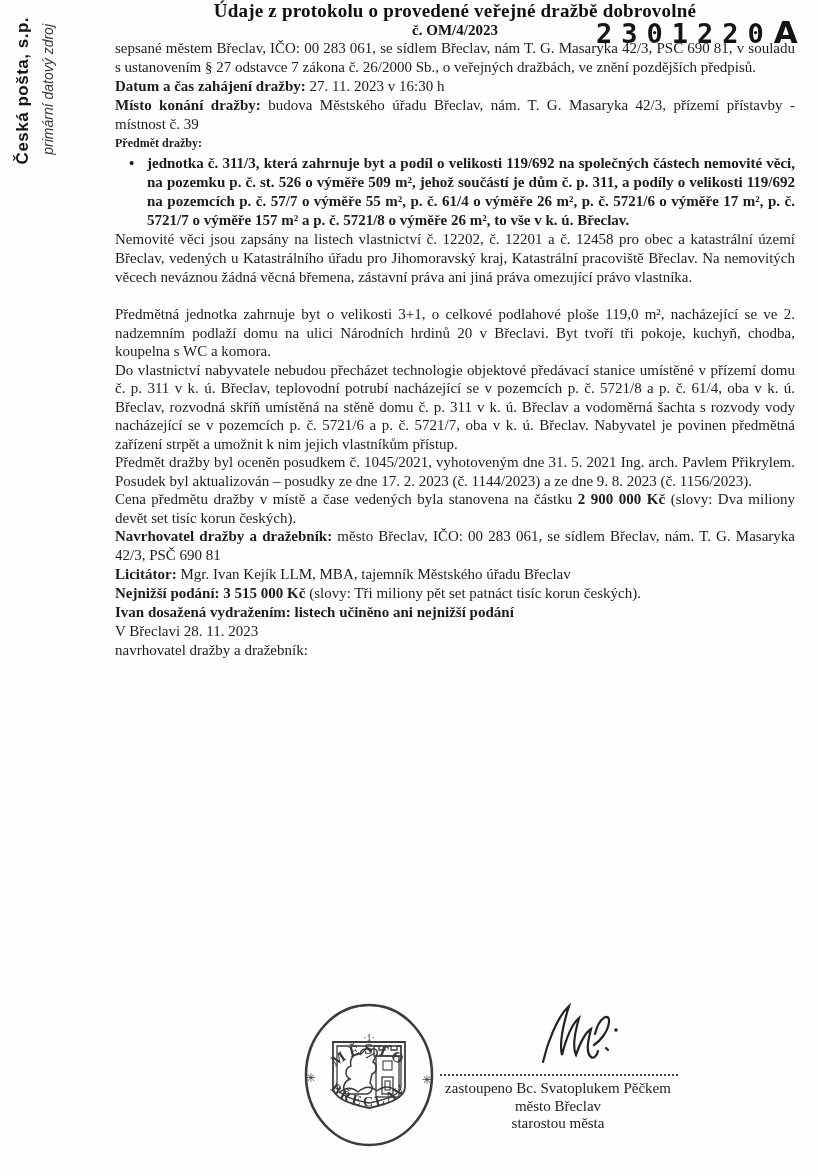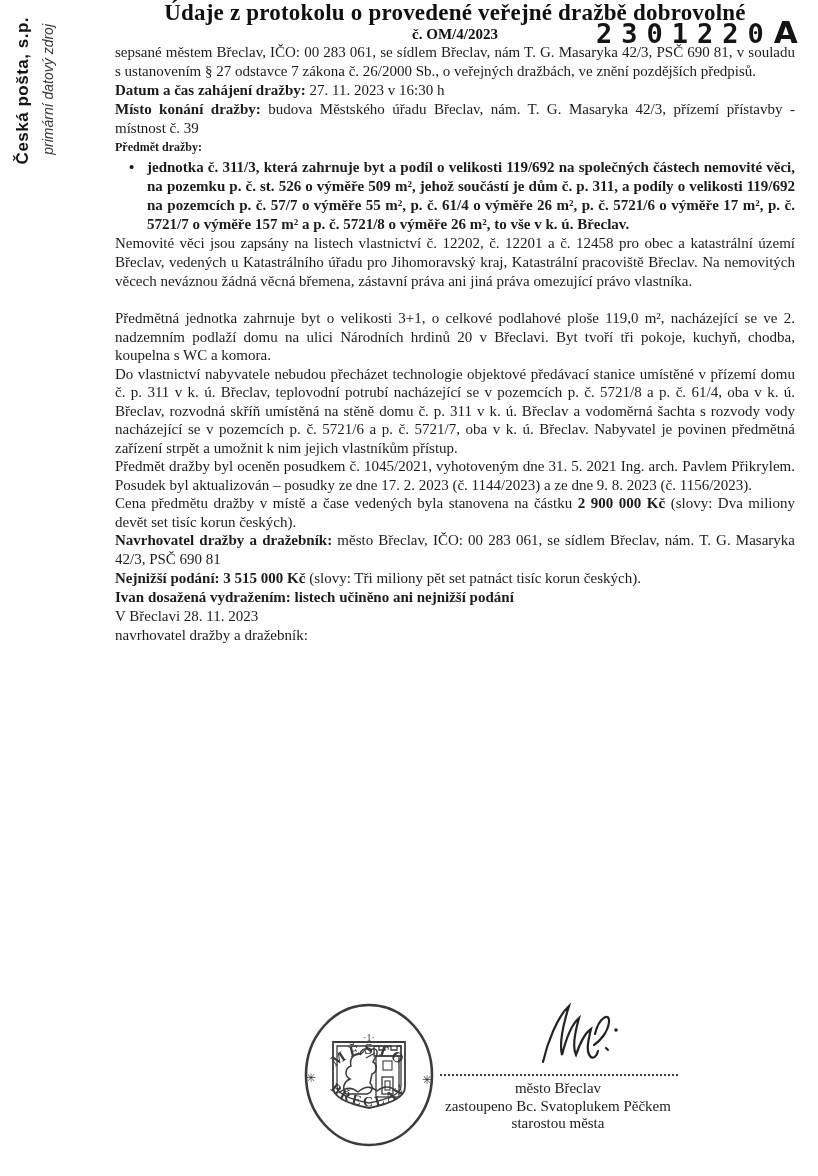--- a/index.html
+++ b/index.html
@@ -5,21 +5,21 @@
   html,body { margin:0; padding:0; background:#ffffff; }
   .page {
     position:relative; width:818px; height:1176px; margin:0 auto;
     background:#fefefe; overflow:hidden;
     font-family:"Liberation Serif", serif; color:#1c1c1c;
   }
   .content { position:absolute; left:115px; top:0; width:680px; }
   .content p { margin:0; }
   .body-text { font-size:15px; line-height:19px; text-align:justify; }
 
-  .doc-title { font-size:23px; font-weight:bold; text-align:center;
+  .doc-title { font-size:19px; font-weight:bold; text-align:center;
     margin:56px 50px 0 0; letter-spacing:0.2px; color:#101010; }
   .doc-subtitle { font-size:15px; font-weight:bold; text-align:center;
     margin:3px 50px 0 0; color:#101010; }
 
   .intro { margin-top:27px; }
   .field-datum { margin-top:26px; }
   .field-misto { margin-top:19px; }
   .predmet-heading { margin-top:24px; font-weight:bold; font-size:12px; line-height:19px; }
   .bullet-row { margin-top:1px; display:flex; font-weight:bold; }
   .bullet-marker { width:32px; padding-left:14px; box-sizing:border-box;
@@ -100,20 +100,24 @@
       <p class="body-text">
         <span>Cena předmětu dražby v místě a čase vedených byla stanovena na částku </span><span class="bold">2 900 000 Kč</span><span> (slovy: Dva miliony devět set tisíc korun českých).</span>
       </p>
     </div>
 
     <p class="body-text para-navrhovatel">
       <span class="bold">Navrhovatel dražby a dražebník:</span>
       <span>město Břeclav, IČO: 00 283 061, se sídlem Břeclav, nám. T. G. Masaryka 42/3, PSČ 690 81</span>
     </p>
 
+    <p class="body-text para-licitator">
+      <span class="bold">Licitátor:</span>
+      <span>Mgr. Ivan Kejík LLM, MBA, tajemník Městského úřadu Břeclav</span>
+    </p>
 
     <p class="body-text para-nejnizsi">
       <span class="bold">Nejnižší podání: 3 515 000 Kč</span>
       <span>(slovy: Tři miliony pět set patnáct tisíc korun českých).</span>
     </p>
 
     <p class="body-text para-cena-dosazena">
       <span>Ivan dosažená vydražením:</span>
       <span>listech učiněno ani nejnižší podání</span>
     </p>
@@ -155,18 +159,18 @@
       <path d="M7,59 C11,41 21,14 33,3 C27,22 23,40 26,52 C30,36 36,21 43,15 C39,29 36,44 40,52 C44,40 49,30 55,26 C52,38 50,48 54,53 C57,57 61,53 62,48"></path>
       <path d="M59,31 C63,14 74,9 73,19 C72,29 64,38 58,42"></path>
       <path d="M70,45 l2,2"></path>
     </g>
     <circle cx="80" cy="27" r="1.8" fill="#222222"></circle>
   </svg>
 
   <div class="sig-line"></div>
 
   <div class="signatory">
+    <div>zastoupeno Bc. Svatoplukem Pěčkem</div>
     <div>město Břeclav</div>
-    <div>zastoupeno Bc. Svatoplukem Pěčkem</div>
     <div>starostou města</div>
   </div>
 
 </div>
 
 </body></html>

